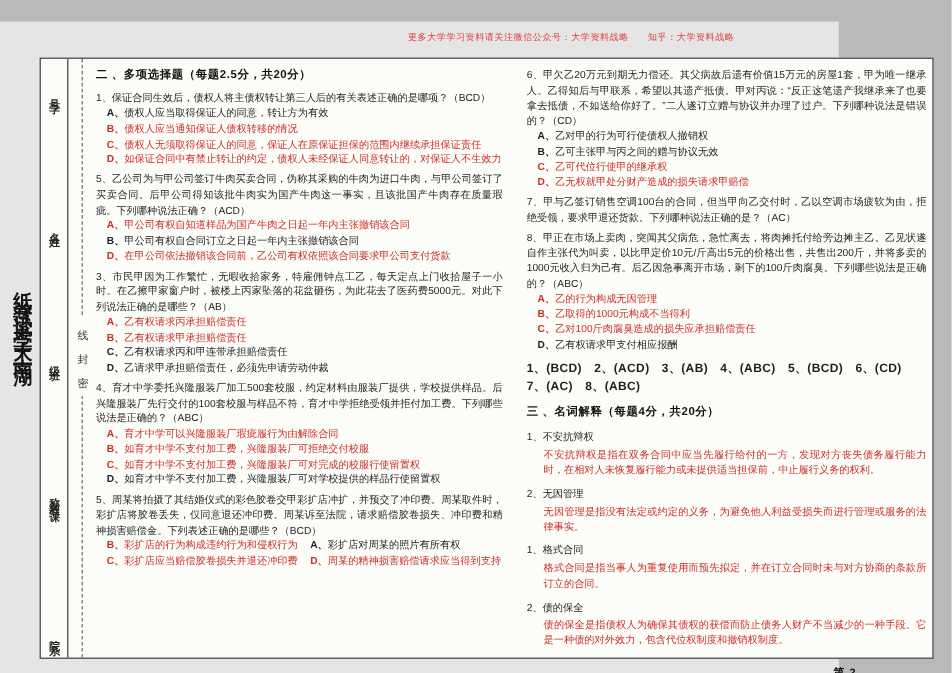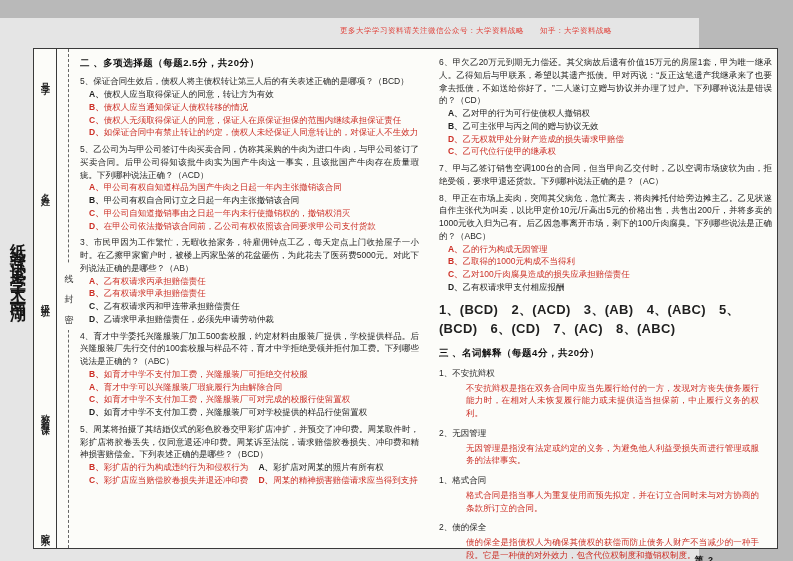--- a/index.html
+++ b/index.html
@@ -52,23 +52,23 @@
   .colL { width:342px; }
   .colR { width:336px; }
   .sec-head { font-size:9.5px; font-weight:bold; letter-spacing:.5px; margin:0 0 5px 0; color:#101010; }
   .q { margin-bottom:4px; }
   .stem { text-align:justify; }
   .opts { }
   .opt { padding-left:9px; text-align:justify; }
   .optrow { display:flex; }
   .optrow .opt { width:50%; }
   .red { color:var(--red); }
-  .answers { font-weight:bold; font-size:13px; margin:6px 0 7px; letter-spacing:.3px; }
+  .answers { font-weight:bold; font-size:10px; margin:6px 0 7px; letter-spacing:.3px; }
   .term-title { font-weight:normal; margin-top:7px; }
-  .term-def { color:var(--red); padding-left:14px; margin:2px 13px 3px; text-align:justify; }
+  .term-def { color:var(--red); padding-left:14px; margin:2px 0 3px; text-align:justify; }
   .footer-page {
     position:absolute; left:694px; top:536px; font-size:9px; font-weight:bold;
     letter-spacing:1px; color:#111;text-align:right;
   }
 </style>
 </head>
 <body>
 
 <div class="sheet">
   <div class="top-notice">更多大学学习资料请关注微信公众号：大学资料战略　　知乎：大学资料战略</div>
@@ -86,51 +86,50 @@
   </div>
 
   <div class="seal-line"></div>
   <div class="seal-chars">线封密</div>
 
   <div class="content">
     <div class="col colL">
       <div class="sec-head">二 、多项选择题（每题2.5分，共20分）</div>
       <div id="qwrapL">
           <div class="q">
-            <div class="stem">5、保证合同生效后，债权人将主债权转让第三人后的有关表述正确的是哪项？（BCD）</div>
+            <div class="stem">1、保证合同生效后，债权人将主债权转让第三人后的有关表述正确的是哪项？（BCD）</div>
             <div class="opts">
               <div class="opt"><b>A、</b>债权人应当取得保证人的同意，转让方为有效</div>
               <div class="opt red"><b>B、</b>债权人应当通知保证人债权转移的情况</div>
               <div class="opt red"><b>C、</b>债权人无须取得保证人的同意，保证人在原保证担保的范围内继续承担保证责任</div>
               <div class="opt red"><b>D、</b>如保证合同中有禁止转让的约定，债权人未经保证人同意转让的，对保证人不生效力</div>
             </div>
           </div>
           <div class="q">
             <div class="stem">5、乙公司为与甲公司签订牛肉买卖合同，伪称其采购的牛肉为进口牛肉，与甲公司签订了买卖合同。后甲公司得知该批牛肉实为国产牛肉这一事实，且该批国产牛肉存在质量瑕疵。下列哪种说法正确？（ACD）</div>
             <div class="opts">
               <div class="opt red"><b>A、</b>甲公司有权自知道样品为国产牛肉之日起一年内主张撤销该合同</div>
               <div class="opt"><b>B、</b>甲公司有权自合同订立之日起一年内主张撤销该合同</div>
-              <div class="opt red"><b>C、</b>甲公司自知道撤销事由之日起一年内未行使撤销权的，撤销权消灭</div>
               <div class="opt red"><b>D、</b>在甲公司依法撤销该合同前，乙公司有权依照该合同要求甲公司支付货款</div>
             </div>
           </div>
           <div class="q">
             <div class="stem">3、市民甲因为工作繁忙，无暇收拾家务，特雇佣钟点工乙，每天定点上门收拾屋子一小时。在乙擦甲家窗户时，被楼上丙家坠落的花盆砸伤，为此花去了医药费5000元。对此下列说法正确的是哪些？（AB）</div>
             <div class="opts">
               <div class="opt red"><b>A、</b>乙有权请求丙承担赔偿责任</div>
               <div class="opt red"><b>B、</b>乙有权请求甲承担赔偿责任</div>
               <div class="opt"><b>C、</b>乙有权请求丙和甲连带承担赔偿责任</div>
               <div class="opt"><b>D、</b>乙请求甲承担赔偿责任，必须先申请劳动仲裁</div>
             </div>
           </div>
           <div class="q">
             <div class="stem">4、育才中学委托兴隆服装厂加工500套校服，约定材料由服装厂提供，学校提供样品。后兴隆服装厂先行交付的100套校服与样品不符，育才中学拒绝受领并拒付加工费。下列哪些说法是正确的？（ABC）</div>
             <div class="opts">
+              <div class="opt red"><b>A、</b>育才中学可以兴隆服装厂瑕疵履行为由解除合同</div>
               <div class="opt red"><b>B、</b>如育才中学不支付加工费，兴隆服装厂可拒绝交付校服</div>
-              <div class="opt red"><b>A、</b>育才中学可以兴隆服装厂瑕疵履行为由解除合同</div>
               <div class="opt red"><b>C、</b>如育才中学不支付加工费，兴隆服装厂可对完成的校服行使留置权</div>
               <div class="opt"><b>D、</b>如育才中学不支付加工费，兴隆服装厂可对学校提供的样品行使留置权</div>
             </div>
           </div>
           <div class="q">
             <div class="stem">5、周某将拍摄了其结婚仪式的彩色胶卷交甲彩扩店冲扩，并预交了冲印费。周某取件时，彩扩店将胶卷丢失，仅同意退还冲印费。周某诉至法院，请求赔偿胶卷损失、冲印费和精神损害赔偿金。下列表述正确的是哪些？（BCD）</div>
             <div class="opts">
               <div class="optrow">
                 <div class="opt red"><b>B、</b>彩扩店的行为构成违约行为和侵权行为</div>
                 <div class="opt"><b>A、</b>彩扩店对周某的照片有所有权</div>
@@ -143,22 +142,22 @@
           </div>
         </div>
     </div>
     <div class="col colR">
       <div id="qwrapR">
           <div class="q">
             <div class="stem">6、甲欠乙20万元到期无力偿还。其父病故后遗有价值15万元的房屋1套，甲为唯一继承人。乙得知后与甲联系，希望以其遗产抵债。甲对丙说：“反正这笔遗产我继承来了也要拿去抵债，不如送给你好了。”二人遂订立赠与协议并办理了过户。下列哪种说法是错误的？（CD）</div>
             <div class="opts">
               <div class="opt"><b>A、</b>乙对甲的行为可行使债权人撤销权</div>
               <div class="opt"><b>B、</b>乙可主张甲与丙之间的赠与协议无效</div>
+              <div class="opt red"><b>C、</b>乙可代位行使甲的继承权</div>
               <div class="opt red"><b>D、</b>乙无权就甲处分财产造成的损失请求甲赔偿</div>
-              <div class="opt red"><b>C、</b>乙可代位行使甲的继承权</div>
             </div>
           </div>
           <div class="q">
             <div class="stem">7、甲与乙签订销售空调100台的合同，但当甲向乙交付时，乙以空调市场疲软为由，拒绝受领，要求甲退还货款。下列哪种说法正确的是？（AC）</div>
           </div>
           <div class="q">
             <div class="stem">8、甲正在市场上卖肉，突闻其父病危，急忙离去，将肉摊托付给旁边摊主乙。乙见状遂自作主张代为叫卖，以比甲定价10元/斤高出5元的价格出售，共售出200斤，并将多卖的1000元收入归为己有。后乙因急事离开市场，剩下的100斤肉腐臭。下列哪些说法是正确的？（ABC）</div>
             <div class="opts">
               <div class="opt red"><b>A、</b>乙的行为构成无因管理</div>
               <div class="opt red"><b>B、</b>乙取得的1000元构成不当得利</div>

